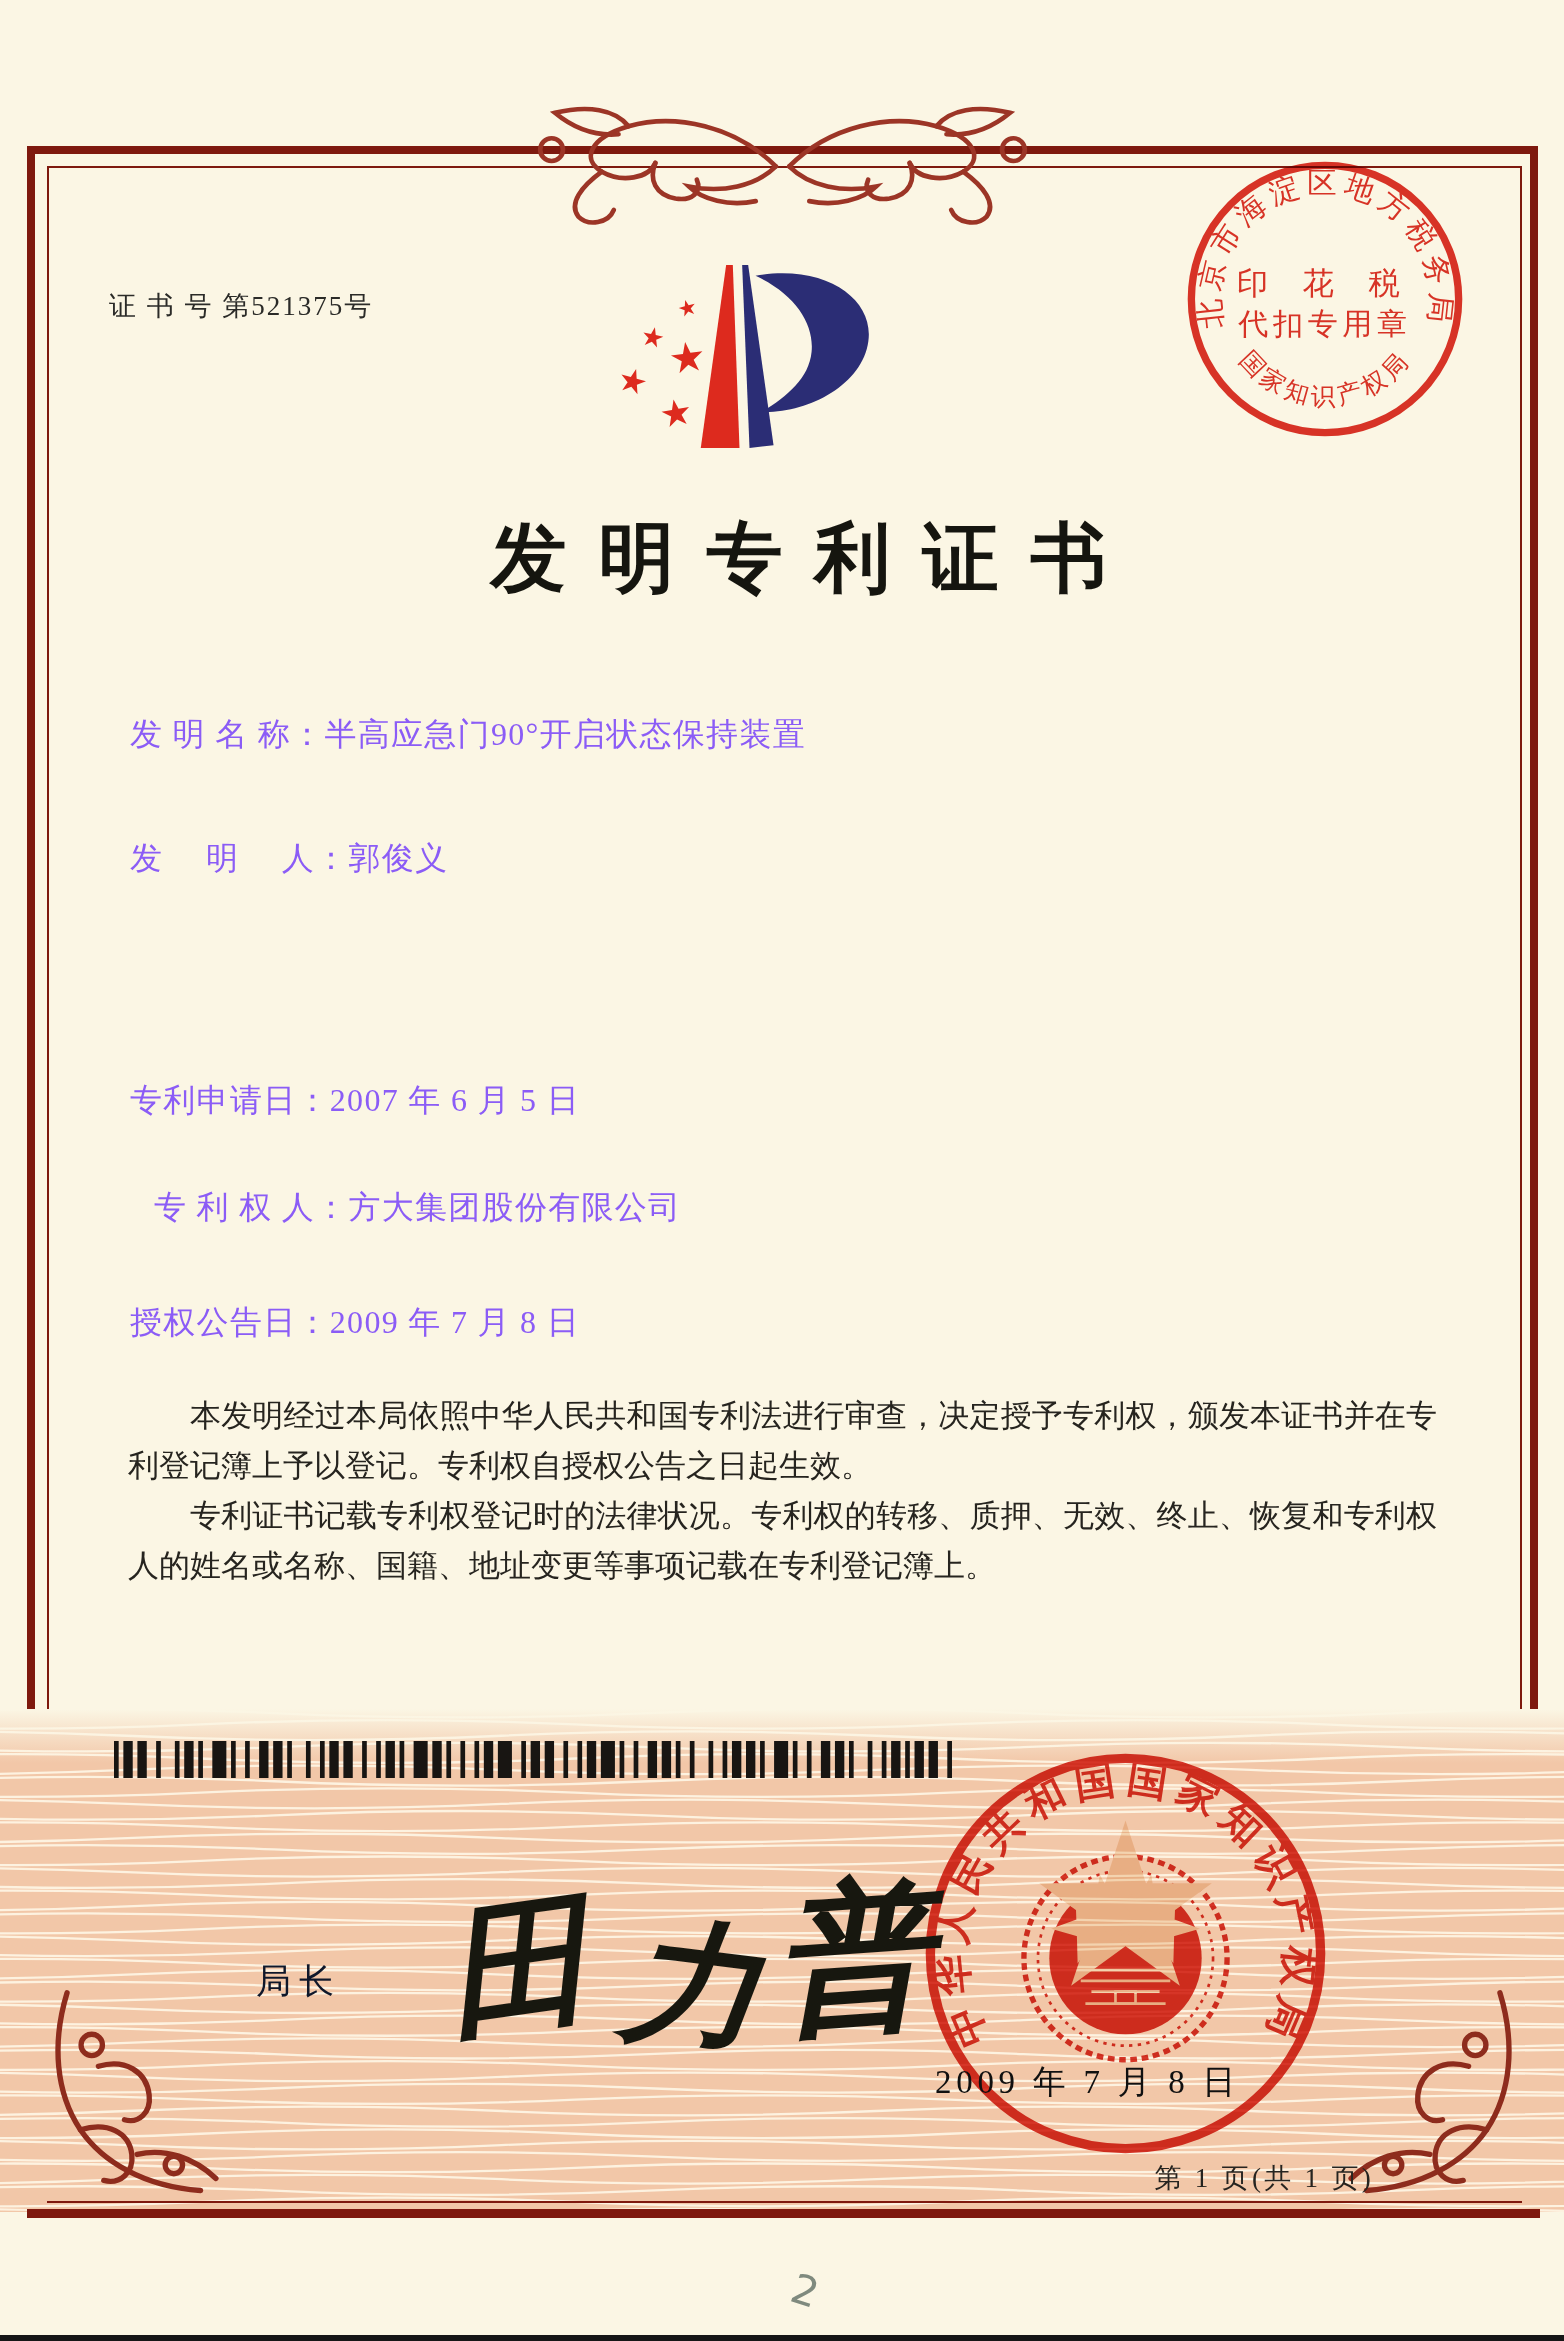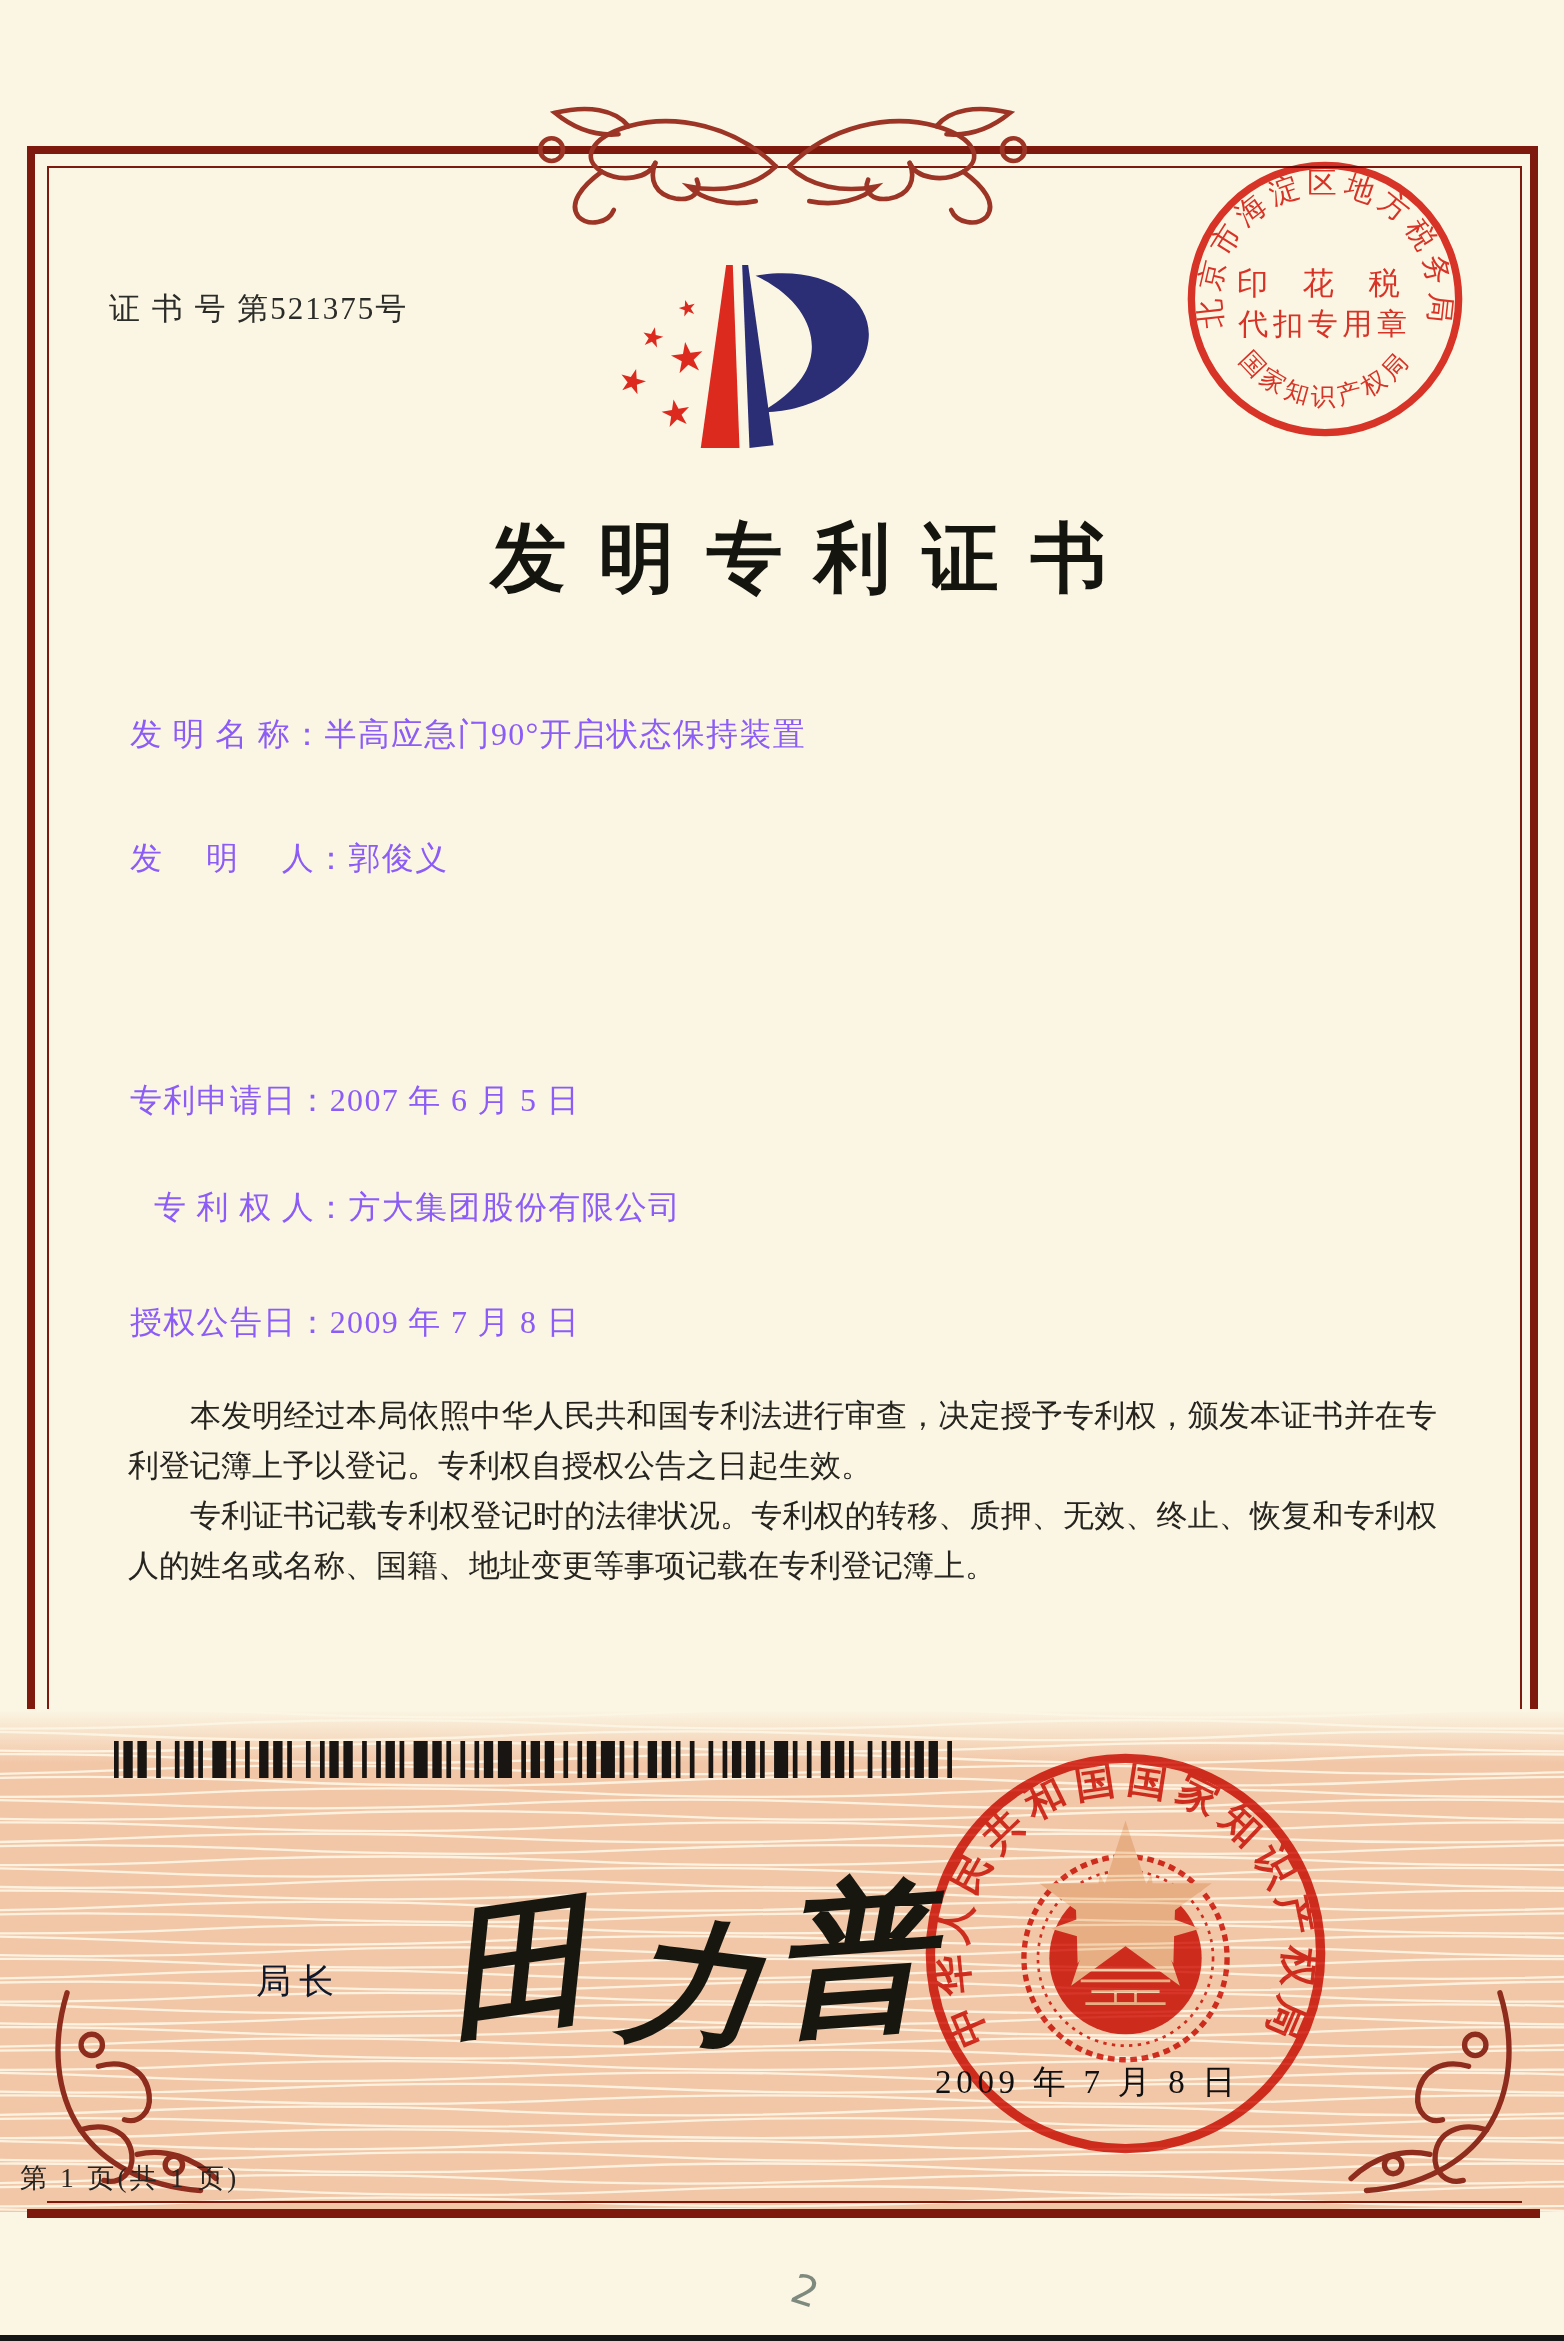--- a/index.html
+++ b/index.html
@@ -5,30 +5,30 @@
   html,body{margin:0;padding:0;}
   body{width:1565px;height:2342px;background:#e8e4d4;font-family:"Liberation Serif","DejaVu Serif",serif;}
   .page{position:absolute;left:0;top:0;width:1565px;height:2342px;background:#fbf6e4;overflow:hidden;}
   .abs{position:absolute;}
   
   .frame-outer{left:27px;top:146px;width:1495px;height:2054px;border:8.7px solid #7e190e;z-index:1;}
   .frame-inner{left:47px;top:166px;width:1471px;height:2016px;border:2px solid #7e190e;z-index:1;}
   .frame-bottom-thin{left:47px;top:2201px;width:1475px;height:2px;background:#7e190e;z-index:3;}
   .frame-bottom-thick{left:27px;top:2209px;width:1513px;height:8.7px;background:#7e190e;z-index:3;}
   
-  .cert-no{left:109px;top:288px;font-size:31px;letter-spacing:2px;color:#2b2b28;z-index:4;}
+  .cert-no{left:109px;top:288px;font-size:27px;letter-spacing:2px;color:#2b2b28;z-index:4;}
   .title{left:0;top:508px;width:1565px;text-align:center;font-size:76px;font-weight:bold;
          letter-spacing:32px;padding-left:32px;color:#15150f;z-index:4;font-family:"Liberation Serif",serif;}
   .field{left:130px;font-size:32px;color:#8b5cf6;letter-spacing:1.3px;z-index:4;white-space:nowrap;}
   .paras{left:128px;top:1391px;width:1309px;font-size:31px;line-height:50px;color:#26241f;
          text-align:justify;z-index:4;}
   .paras p{margin:0;text-indent:62px;}
   .director{left:256px;top:1958px;font-size:35px;letter-spacing:8px;color:#0f172a;z-index:6;}
   .issue-date{left:935px;top:2060px;font-size:33px;letter-spacing:4.7px;color:#101010;z-index:6;}
-  .footer{left:0;top:2160px;width:1374px;text-align:left;font-size:27px;letter-spacing:3.3px;color:#262420;z-index:6;margin-left:20px;}
+  .footer{left:0;top:2160px;width:1374px;text-align:right;font-size:27px;letter-spacing:3.3px;color:#262420;z-index:6;}
   .hand-mark{left:792px;top:2267px;font-size:41px;color:#56665c;transform:rotate(18deg);
              font-family:"DejaVu Sans",sans-serif;opacity:.75;z-index:7;}
   .bottom-strip{left:0;top:2335px;width:1565px;height:6.7px;background:#161616;z-index:8;}
   
   .band{left:0;top:1709px;width:1565px;height:503px;z-index:2;}
   .band-fade{left:0;top:1709px;width:1565px;height:54px;z-index:2;
              background:linear-gradient(#fbf6e4,rgba(251,246,228,0));}
   .barcode{left:114px;top:1741px;width:844px;height:37px;z-index:4;}
   .seal{mix-blend-mode:multiply;z-index:5;}
   .sig{z-index:6;}

